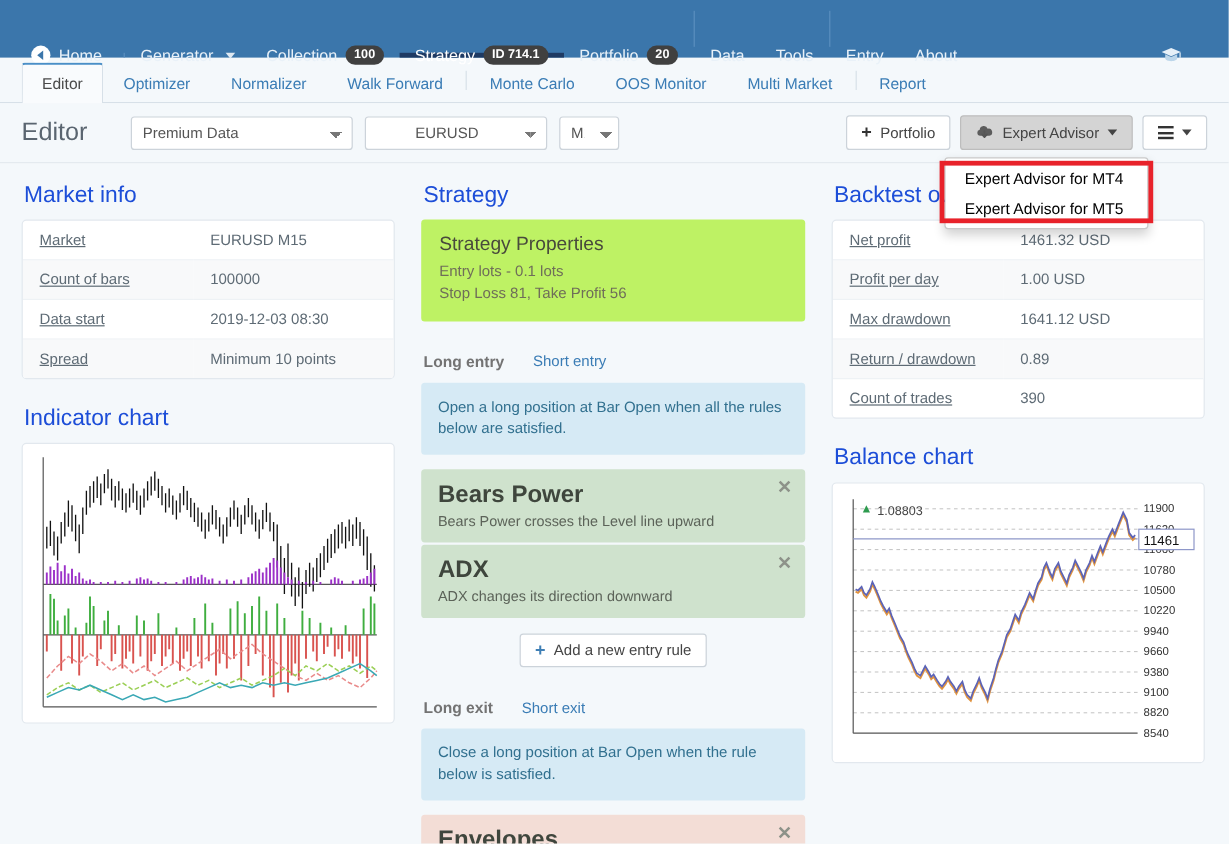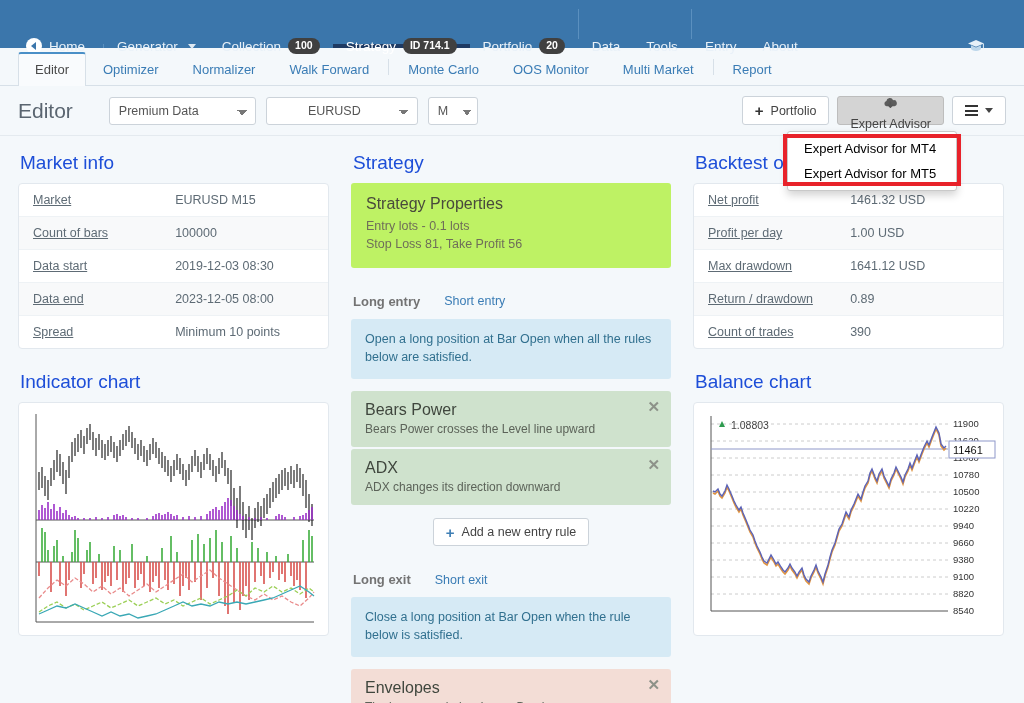--- a/index.html
+++ b/index.html
@@ -69,31 +69,31 @@
     font-size:12.5px; color:#555; padding:0 24px 0 9px;
     appearance:none; -webkit-appearance:none; cursor:pointer;
     font-family:"Liberation Sans", sans-serif;
     background-image:
       linear-gradient(45deg, transparent 50%, #777 50%),
       linear-gradient(135deg, #777 50%, transparent 50%);
     background-position: calc(100% - 13px) 12px, calc(100% - 8px) 12px;
     background-size: 5px 5px, 5px 5px;
     background-repeat:no-repeat;
   }
-  .sel-data { width:147px; }
+  .sel-data { width:185px; }
   .sel-symbol { width:152px;text-align:center; }
   .sel-tf { width:50px; padding-right:28px;
     background-position: calc(100% - 10px) 12px, calc(100% - 5px) 12px; }
   .tb-right { margin-left:auto; display:flex; gap:8px; align-items:center; }
   .btn {
     height:29px; border:1px solid #ccd3da; border-radius:3px; background:#fff;
     display:flex; align-items:center; gap:7px; padding:0 12px;
     font-size:12.5px; color:#444; cursor:pointer; white-space:nowrap;
   }
-  .btn.gray { background:#d4d4d4; border-color:#bdbdbd;flex-direction:column; }
+  .btn.gray { background:#d4d4d4; border-color:#bdbdbd; }
   .plus { font-size:15px; font-weight:bold; line-height:1; color:#333; }
   .burger { display:inline-block; width:13px; }
   .burger i { display:block; height:2px; background:#333; margin:2.5px 0; }
   .b-caret { width:0;height:0;border-left:4px solid transparent;border-right:4px solid transparent;
              border-top:5px solid #444; }
 
   
   .dd-wrap { position:absolute; left:783px; top:134px; z-index:60; }
   .dd-redbox {
     position:absolute; left:0; top:0; width:178px; height:52px;
@@ -141,21 +141,21 @@
 
   .note {
     background:#d6eaf5; border-radius:3px; padding:11px 14px 13px;
     font-size:12.5px; color:#31708f; line-height:1.45; margin-bottom:12px;
   }
   .rule {
     border-radius:3px; padding:10px 14px 11px; margin-bottom:2px; position:relative;
   }
   .rule.green { background:#cfe2cd; }
   .rule.red   { background:#f3ddd6; }
-  .rule h4 { margin:0 0 3px; font-size:16px; font-weight:normal; color:#3f463d; }
+  .rule h4 { margin:0 0 3px; font-size:20px; font-weight:bold; color:#3f463d; }
   .rule p { margin:0; font-size:12px; color:#5c6359; }
   .rule .x {
     position:absolute; right:11px; top:8px; color:#8d9289; font-size:15px;
     cursor:pointer; line-height:1; font-weight:bold;
   }
   .addwrap { display:flex; justify-content:center; margin:13px 0 26px; }
   .addbtn {
     height:28px; border:1px solid #ccd3da; border-radius:3px; background:#fff;
     display:flex; align-items:center; gap:7px; padding:0 12px;
     font-size:12.5px; color:#444; cursor:pointer;
@@ -284,24 +284,20 @@
           <td class="k">Market</td>
           <td>EURUSD M15</td>
         </tr>
         <tr>
           <td class="k">Count of bars</td>
           <td>100000</td>
         </tr>
         <tr>
           <td class="k">Data start</td>
           <td>2019-12-03 08:30</td>
-        </tr>
-        <tr>
-          <td class="k">Data end</td>
-          <td>2023-12-05 08:00</td>
         </tr>
         <tr>
           <td class="k">Spread</td>
           <td>Minimum 10 points</td>
         </tr>
       </tbody>
         </table>
     </div>
 
     <h2 class="section-h" style="margin-top:22px">Indicator chart</h2>

